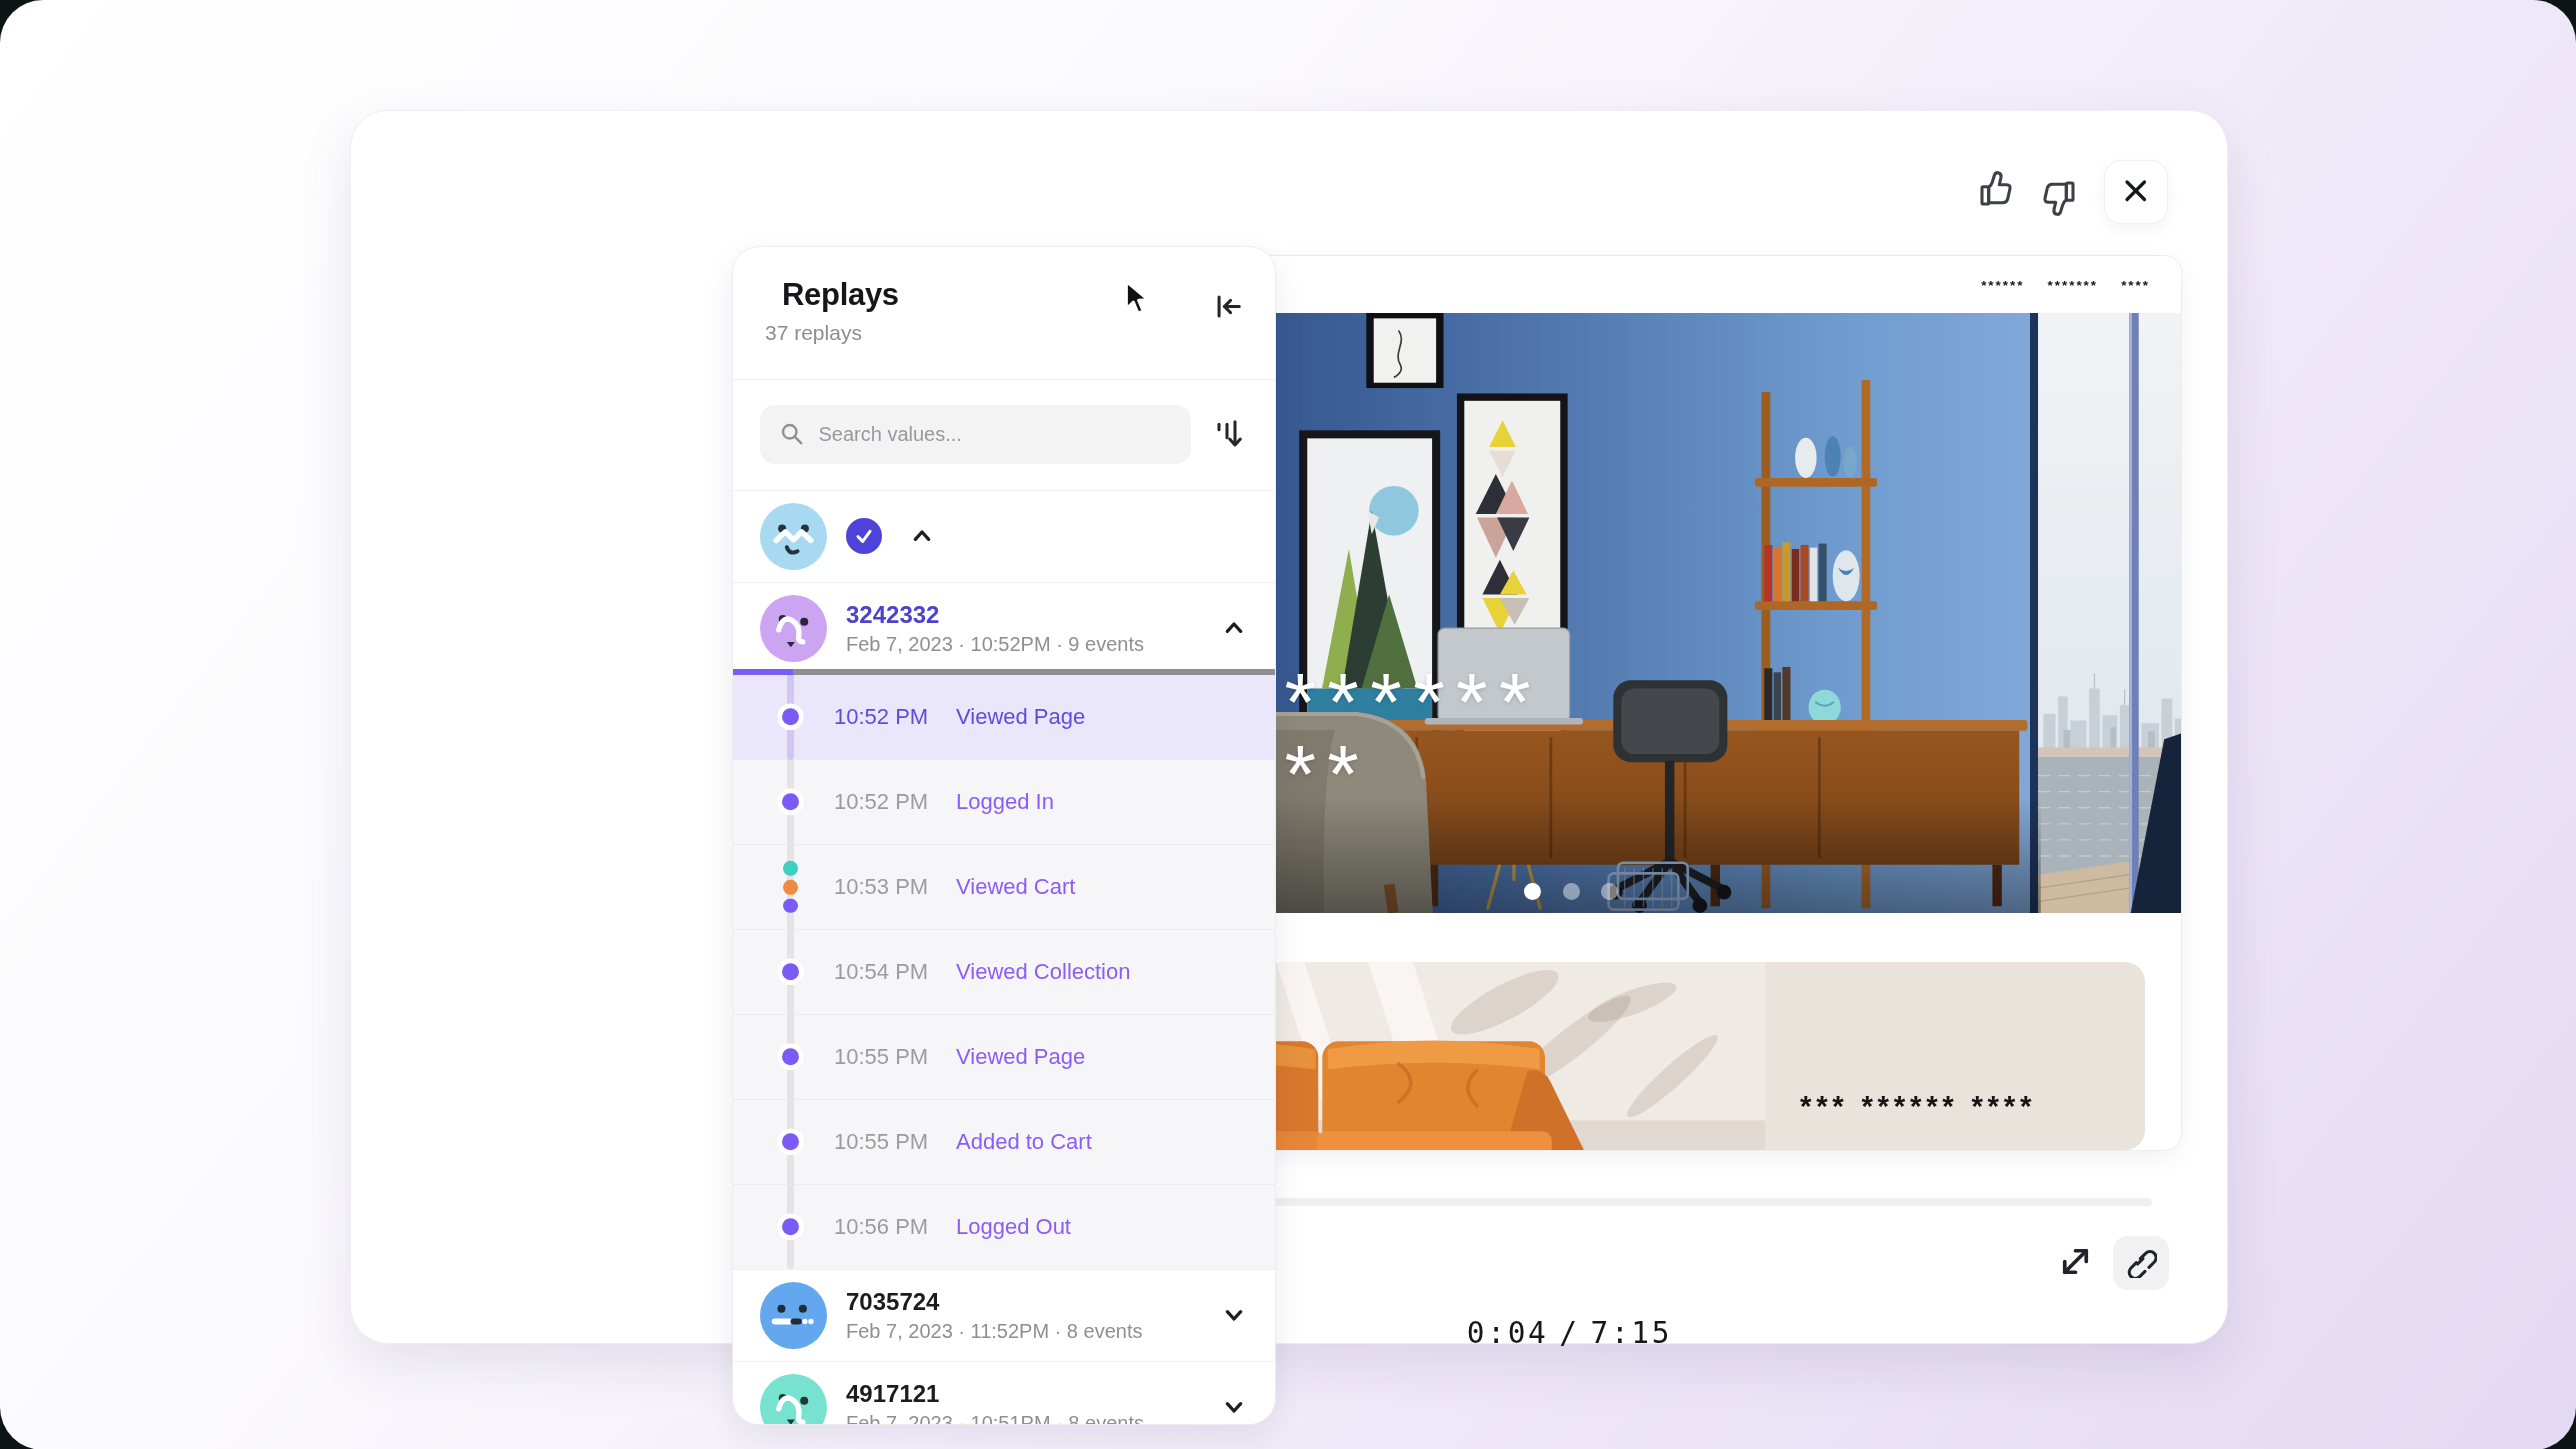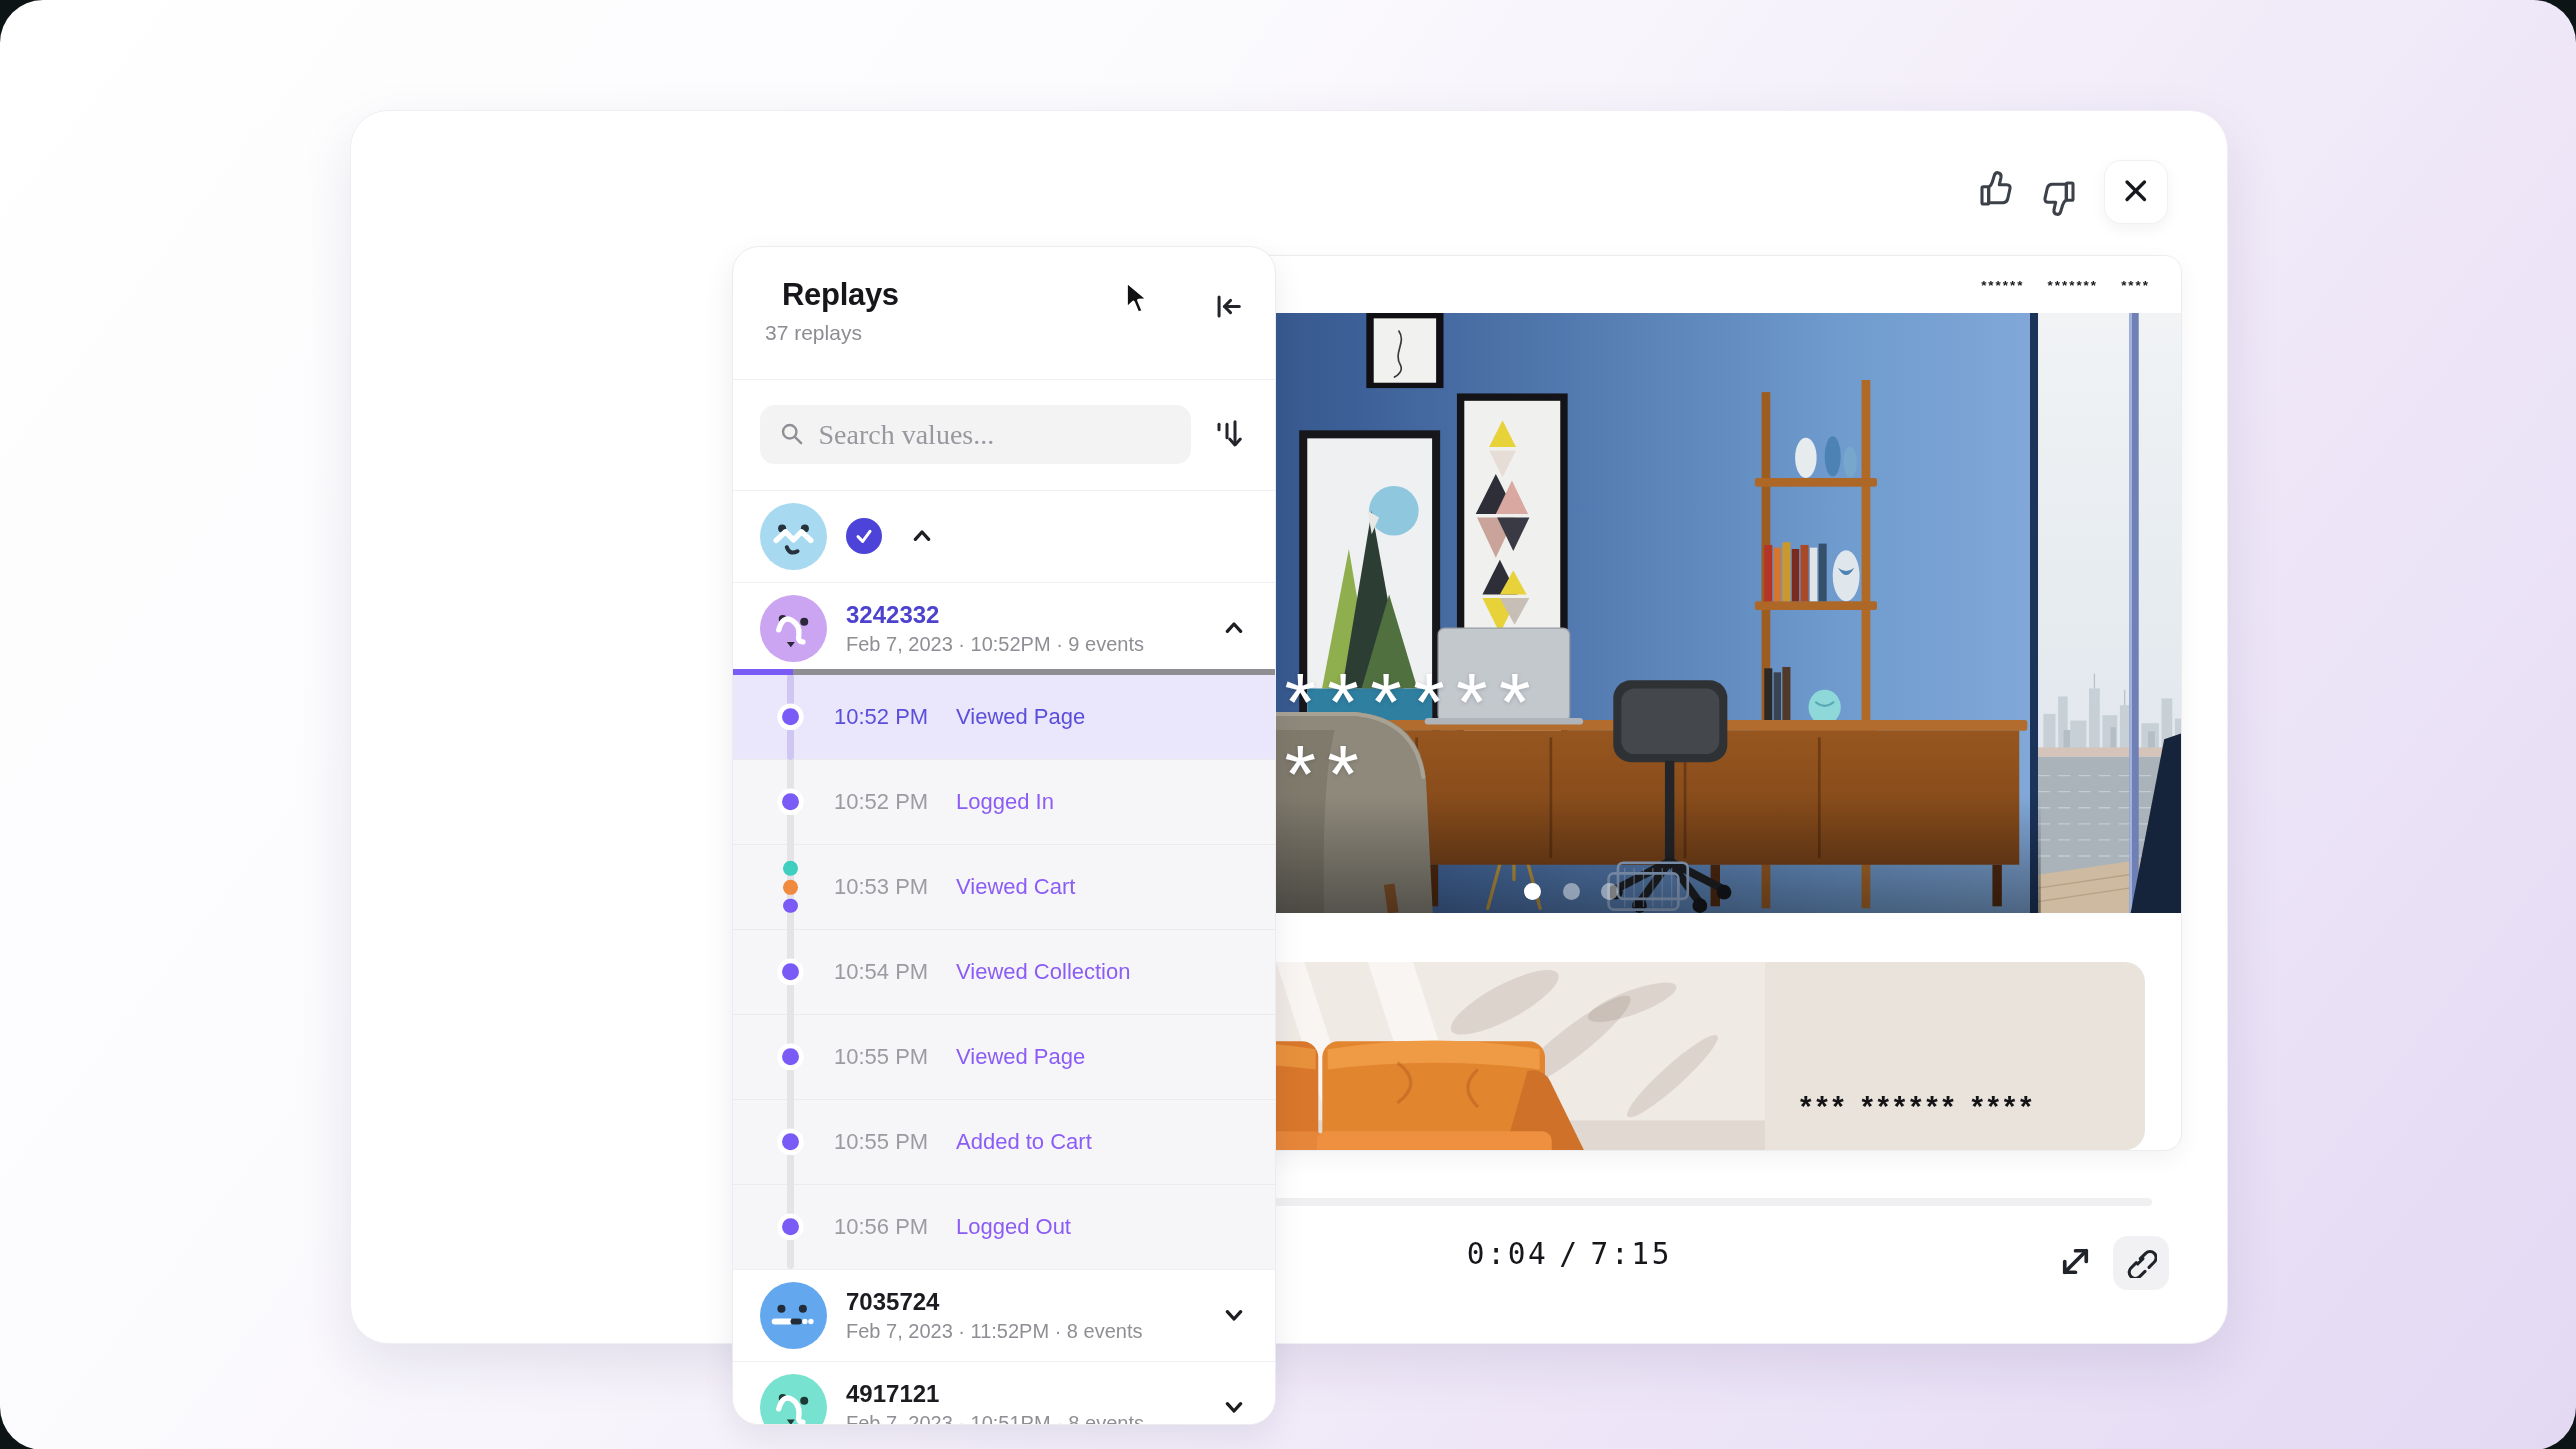--- a/index.html
+++ b/index.html
@@ -26,21 +26,21 @@
     box-shadow:0 12px 32px rgba(30,24,70,.08);
     overflow:hidden;z-index:3;box-sizing:border-box;
   }
   .sb-header{position:relative;padding:32px 29.5px 34px 32px;border-bottom:1.3px solid #efeff1;}
   .sb-title{font-size:31px;font-weight:700;color:#17171b;letter-spacing:-0.3px;line-height:1.05;margin-left:17px;}
   .sb-sub{font-size:21px;color:#8c8c92;margin-top:9.4px;}
   .icon-btn{background:none;border:none;padding:0;cursor:pointer;display:flex;align-items:center;justify-content:center;}
   .collapse-btn{position:absolute;right:28px;top:42px;width:38px;height:38px;}
   .search-row{display:flex;align-items:center;padding:25.5px 27px;border-bottom:1.3px solid #efeff1;gap:19px;}
   .search-box{flex:1;height:59px;background:#f3f3f4;border-radius:14.8px;display:flex;align-items:center;padding:0 19px;gap:12px;}
-  .search-box input{border:none;background:transparent;outline:none;font-size:28px;color:#4d7c0f;width:100%;font-family:Liberation Serif, serif;}
+  .search-box input{border:none;background:transparent;outline:none;font-size:20px;color:#4d7c0f;width:100%;font-family:Liberation Sans, sans-serif;}
   .search-box input::placeholder{color:#98989e;}
   .sort-btn{width:38px;height:38px;flex:none;}
   
   .session-row{position:relative;display:flex;align-items:center;height:91px;padding:0 27px;gap:19px;border-top:1.3px solid #f0f0f2;background:#fff;}
   .session-row:first-child{border-top:none;}
   .avatar{width:67px;height:67px;flex:none;}
   .s-text{flex:1;min-width:0;}
   .s-title{font-size:24px;font-weight:700;color:#1b1b20;}
   .session-selected .s-title{color:#4C42CE;}
   .s-meta{font-size:20px;color:#8e8e94;margin-top:4.7px;white-space:nowrap;}
@@ -99,21 +99,21 @@
   .pc-text{flex:1;position:relative;}
   .pc-mask{position:absolute;left:35px;top:127px;font-size:29.5px;font-weight:700;letter-spacing:4.7px;color:#141417;white-space:nowrap;}
   
   .progress-track{position:absolute;left:973px;top:1198px;width:1179px;height:8px;border-radius:4px;background:#f0f0f2;cursor:pointer;}
   .progress-fill{position:absolute;left:0;top:0;height:8px;border-radius:4px;background:#5A4FE2;}
   .progress-knob{position:absolute;top:50%;width:27px;height:27px;border-radius:50%;background:#5A4FE2;transform:translate(-40%,-50%);box-shadow:0 1.3px 4px rgba(40,30,120,.35);}
   .pause-btn{position:absolute;left:970px;top:1228px;width:70px;height:70px;border-radius:50%;background:#5A4FE2;border:none;cursor:pointer;display:flex;align-items:center;justify-content:center;gap:10px;box-shadow:0 6.7px 16px rgba(70,58,200,.35);}
   .pause-btn i{display:block;width:8px;height:25.5px;border-radius:4px;background:#fff;}
   .speed-ctl{position:absolute;left:1072px;top:1228px;height:70px;display:flex;align-items:center;gap:10.7px;background:none;border:none;cursor:pointer;}
   .speed-label{font-size:26px;font-weight:600;color:#1a1a20;font-family:"Liberation Sans",sans-serif;}
-  .time-display{position:absolute;left:1422px;top:1219px;width:295px;height:70px;display:flex;align-items:center;justify-content:center;gap:10.7px;font-family:"DejaVu Sans Mono",monospace;font-size:29.5px;color:#16161b;letter-spacing:2.7px;}
+  .time-display{position:absolute;left:1422px;top:1280px;width:295px;height:70px;display:flex;align-items:flex-end;justify-content:center;gap:10.7px;font-family:"DejaVu Sans Mono",monospace;font-size:29.5px;color:#16161b;letter-spacing:2.7px;}
   .expand-btn{position:absolute;left:2054px;top:1241px;width:43px;height:43px;}
   .link-btn{position:absolute;left:2113px;top:1236px;width:56px;height:54px;border-radius:14.8px;background:#f1f1f3;border:none;cursor:pointer;display:flex;align-items:center;justify-content:center;}
 </style>
 </head>
 <body>
 
 <div class="surface"></div>
 
 <div class="app">
 

